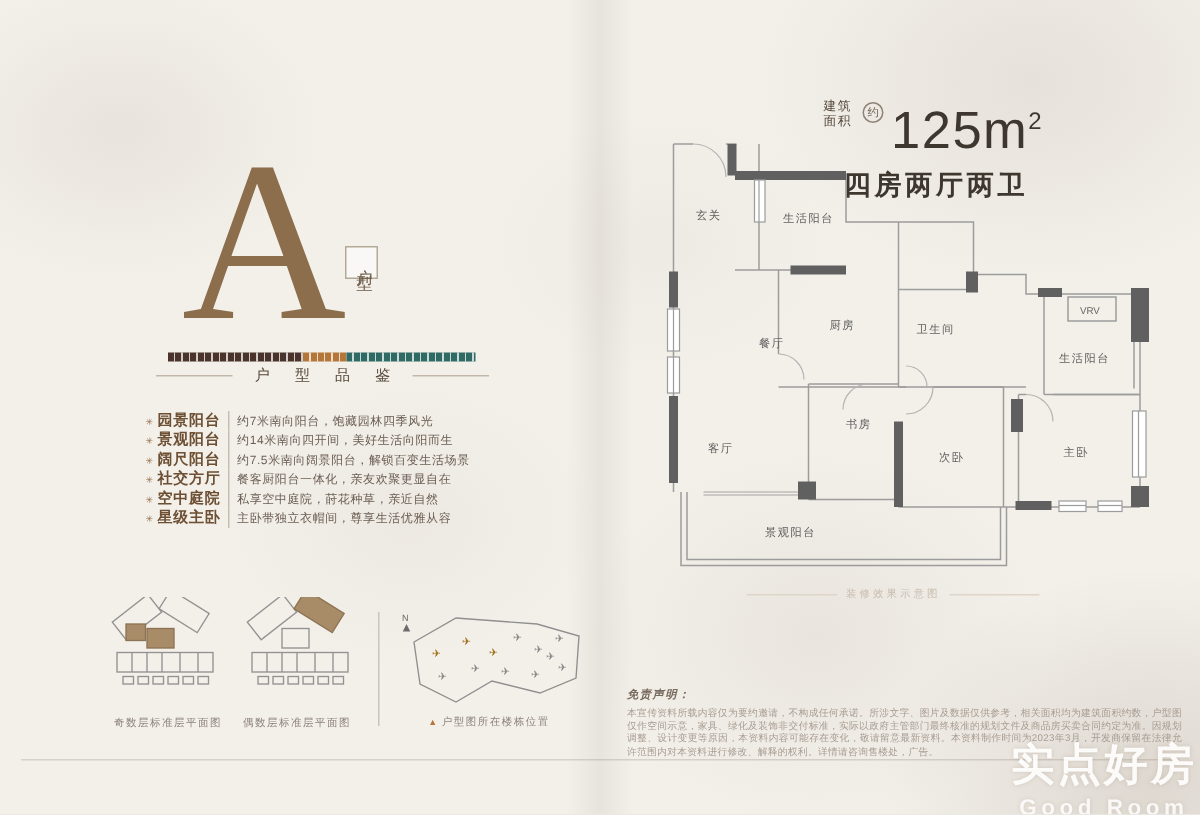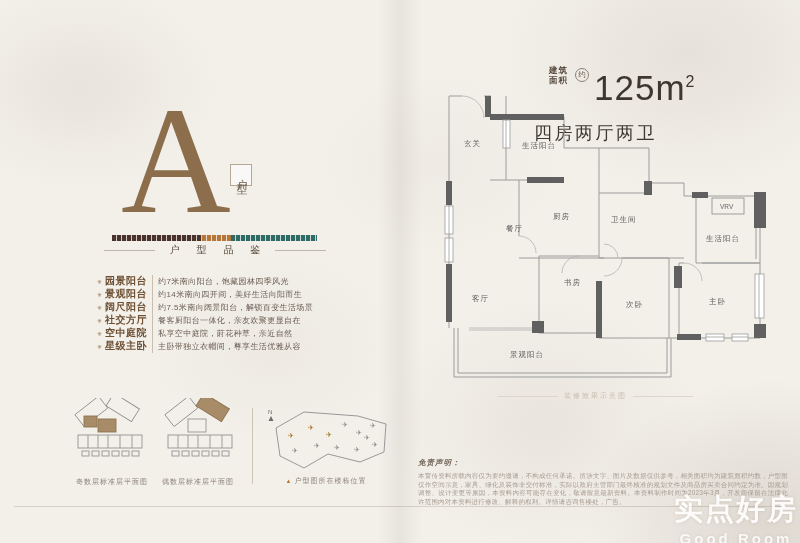--- a/index.html
+++ b/index.html
@@ -60,28 +60,28 @@
   .caption{position:absolute;font-size:7px;color:#8d837a;letter-spacing:1px;text-align:center;white-space:nowrap;}
   .cap-odd{left:52px;top:477px;width:120px;}
   .cap-even{left:138px;top:477px;width:120px;}
   .cap-site{left:264px;top:476px;width:124px;}
   .cap-site .tri{color:#b5763a;font-size:6px;margin-right:2px;}
   .diagram-divider{position:absolute;left:252px;top:408px;width:1px;height:76px;background:#ccc4b6;}
 
   
   .area-block{position:absolute;left:534px;top:44px;width:180px;color:#443c33;}
   .area-line{display:flex;align-items:center;}
-  .area-cn{font-size:8.5px;line-height:10px;font-weight:bold;letter-spacing:1px;color:#55493d;padding-left:15px;}
+  .area-cn{font-size:8.5px;line-height:10px;font-weight:normal;letter-spacing:1px;color:#55493d;padding-left:15px;}
   .approx{
     display:inline-block;width:12px;height:12px;line-height:12px;border:1px solid #8d8276;border-radius:50%;
     font-size:7.5px;text-align:center;color:#6c6155;margin:0 5px 0 7px;
   }
   .area-num{font-size:35px;line-height:36px;color:#3e372f;letter-spacing:1px;margin-top:20px;}
   .area-num sup{font-size:16px;}
-  .layout-title{margin-top:15px;font-size:18px;font-weight:normal;letter-spacing:2.5px;color:#3e372f;}
+  .layout-title{margin-top:5px;font-size:18px;font-weight:bold;letter-spacing:2.5px;color:#3e372f;text-align:center;}
 
   
   .plan-svg{position:absolute;left:444px;top:86px;}
   .plan-caption{
     position:absolute;left:498px;top:391px;width:195px;height:10px;
     display:flex;align-items:center;gap:6px;
   }
   .plan-caption .rule{flex:1;height:1px;background:#ded5c8;}
   .plan-caption .txt{font-size:7px;letter-spacing:2px;color:#c8bdb0;white-space:nowrap;}
 

